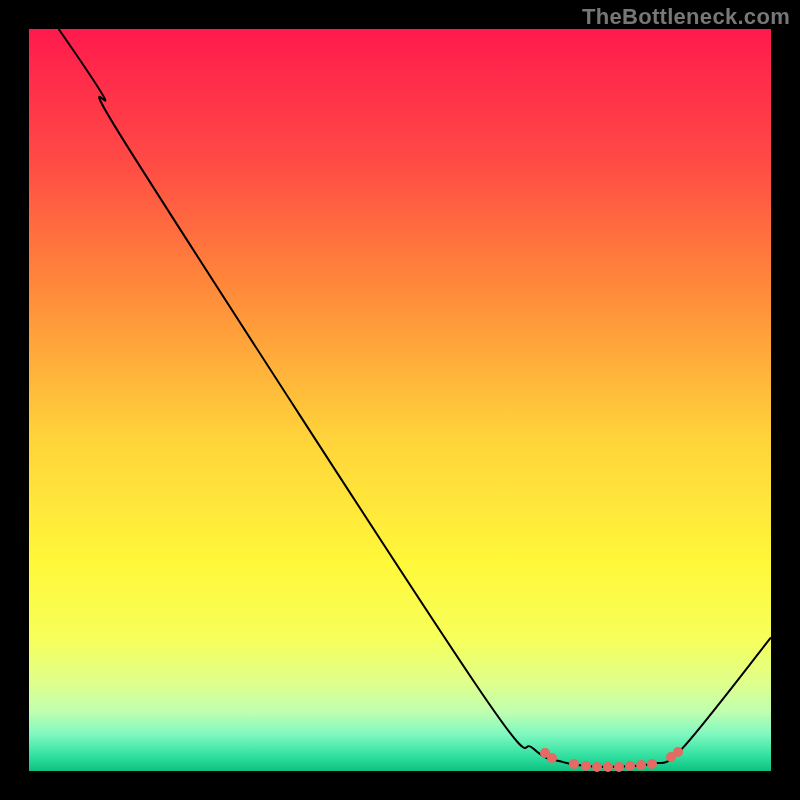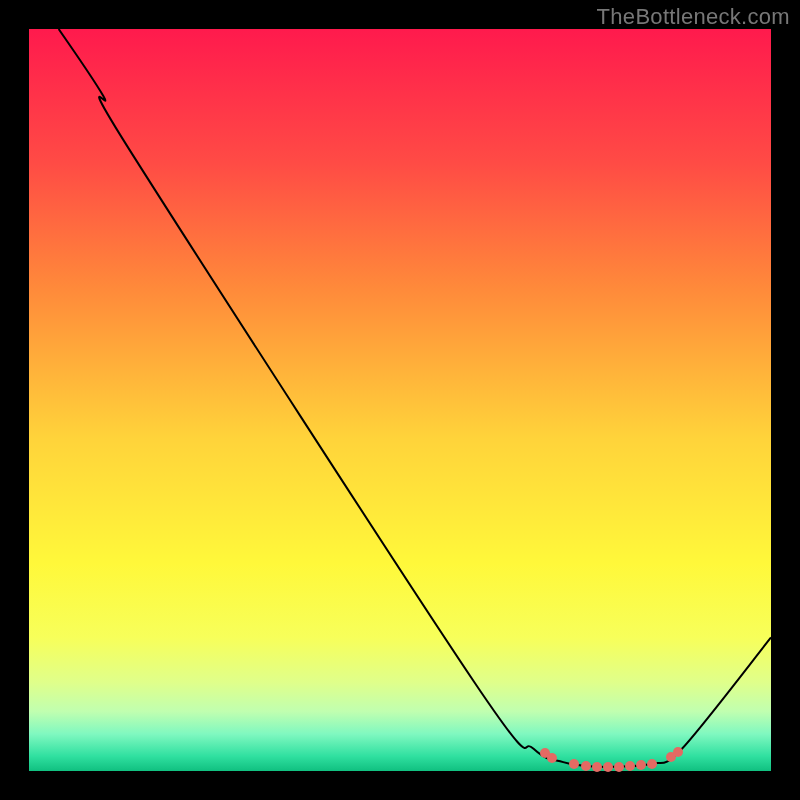--- a/index.html
+++ b/index.html
@@ -10,21 +10,21 @@
     height: 800px;
     background: #000;
   }
   .watermark {
     position: absolute;
     top: 4px;
     right: 10px;
     color: #777;
     font-family: Arial, Helvetica, sans-serif;
     font-size: 22px;
-    font-weight: 400;
+    font-weight: 700;
     letter-spacing: 0.3px;
     z-index: 30;
   }
   .plot-area {
     position: absolute;
     left: 29px;
     top: 29px;
     width: 742px;
     height: 742px;
   }

